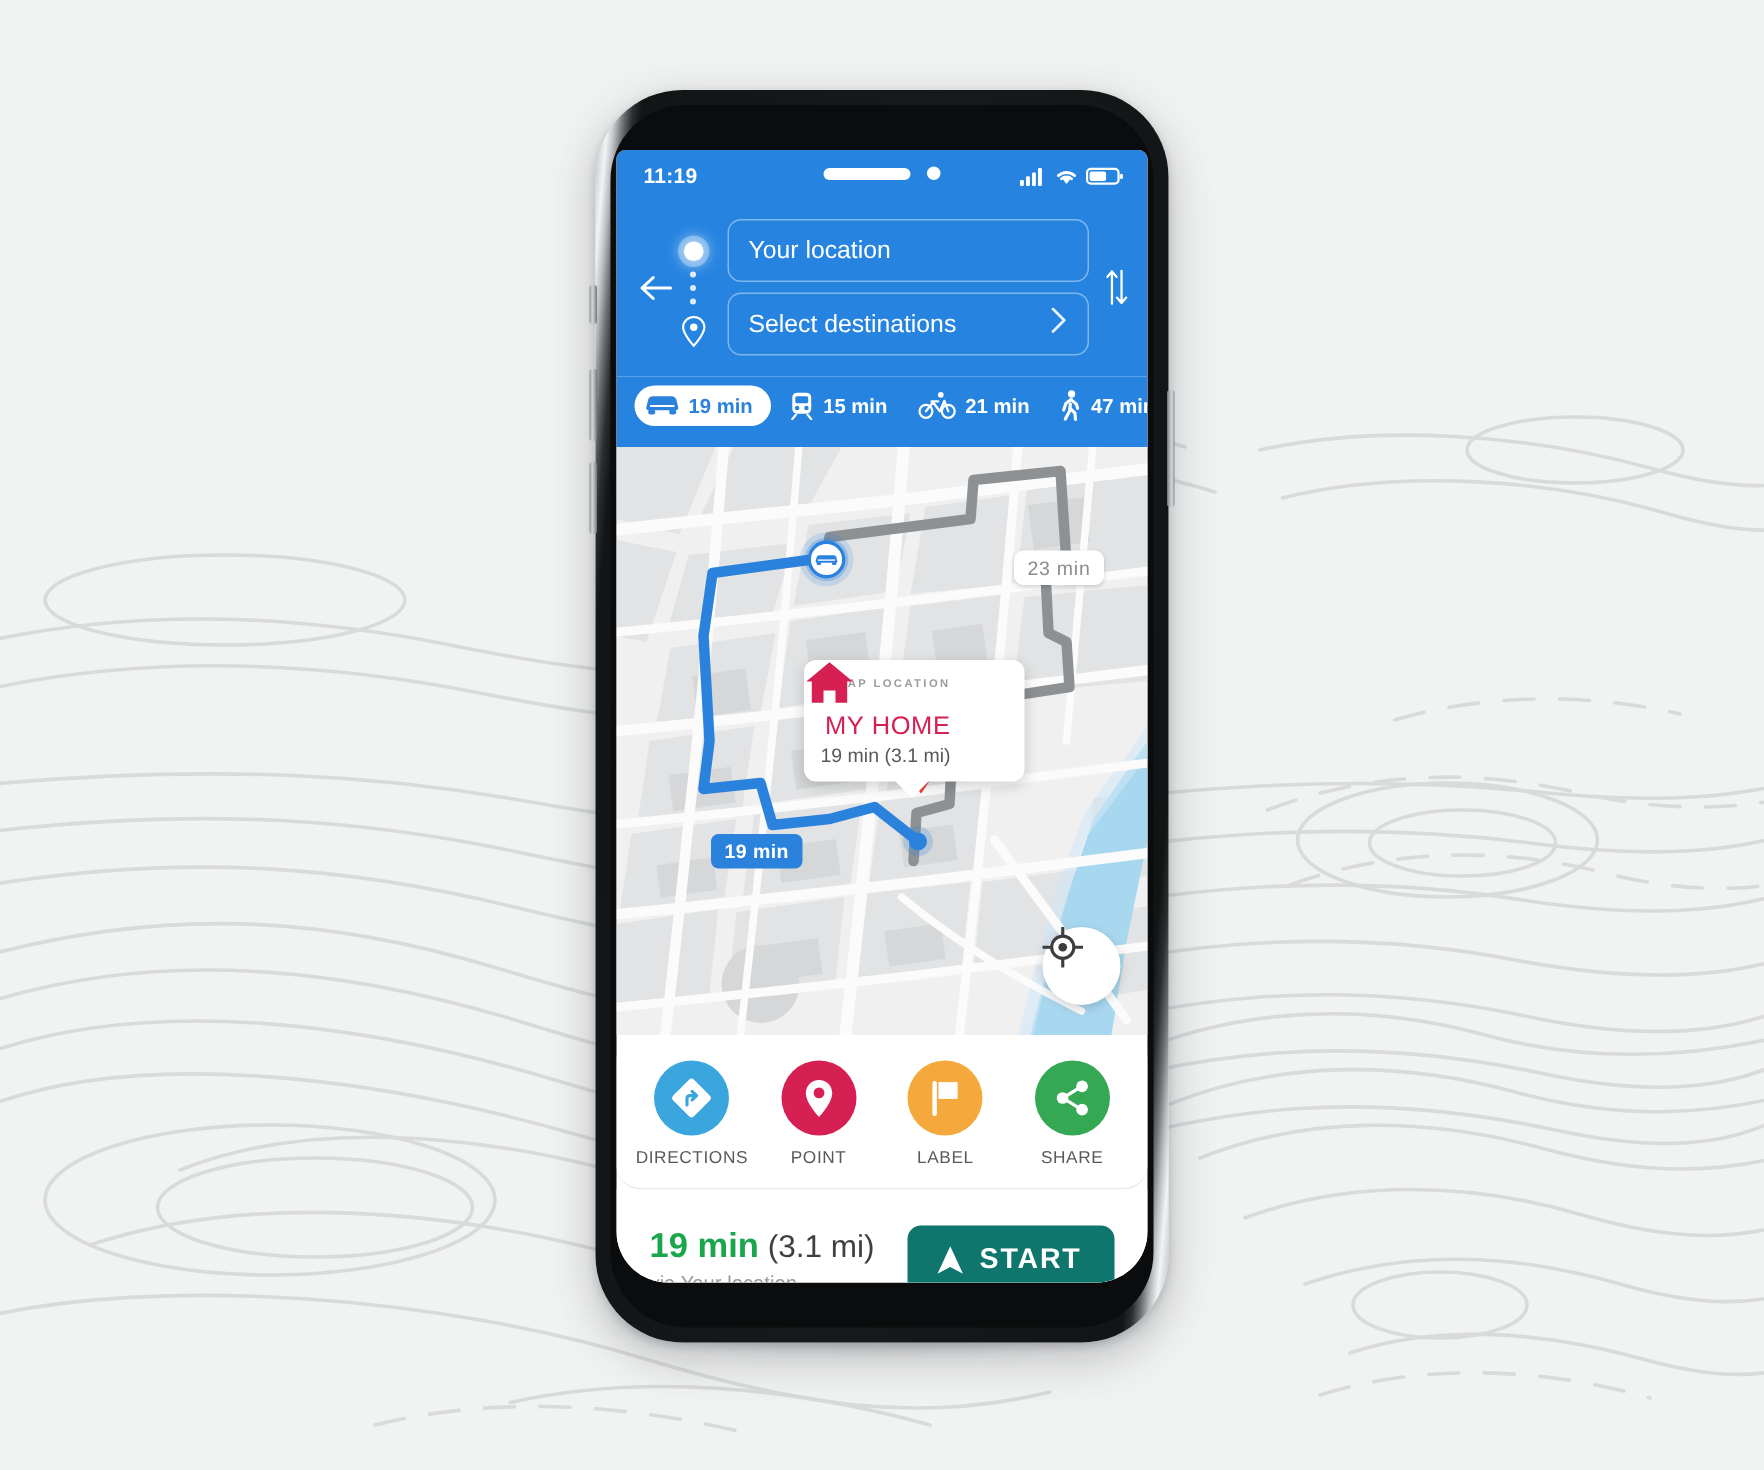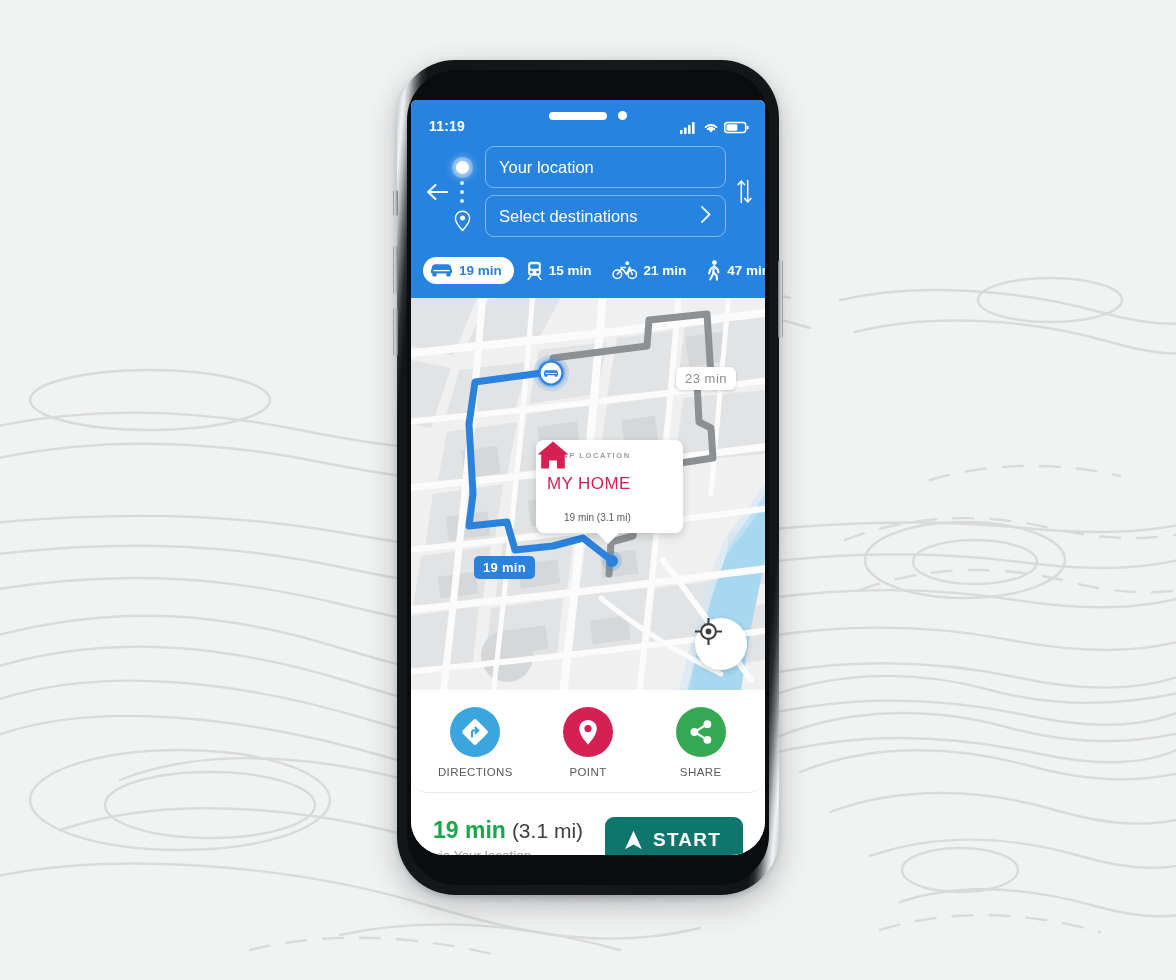--- a/index.html
+++ b/index.html
@@ -72,21 +72,21 @@
     border-radius: 6px 6px 34px 34px;
     overflow: hidden;
     background: #fff;
   }
 
   
   .status-bar {
     position: relative;
     height: 34px;
     background: #2684e0;
-    display: flex; align-items: flex-end;
+    display: flex; align-items: center;
     padding: 0 16px 0 18px;
     color: #fff;
     gap: 14px;
   }
   .status-time { font-size: 14px; font-weight: bold; letter-spacing: .2px; }
   .notch-cluster {
     position: absolute; left: 50%; top: 11px;
     transform: translateX(-50%);
     display: flex; align-items: center; gap: 11px;
   }
@@ -199,21 +199,21 @@
     content: "";
     position: absolute;
     left: 60px; bottom: -11px;
     border-left: 12px solid transparent;
     border-right: 12px solid transparent;
     border-top: 12px solid #fff;
   }
   .info-text { display: flex; flex-direction: column; align-items: flex-end; }
   .info-kicker { font-size: 7.5px; color: #9a9da0; letter-spacing: 1.6px; font-weight: bold; }
   .info-title { font-size: 17px; color: #d61f52; letter-spacing: .4px; margin-top: 14px; }
-  .info-sub { font-size: 10px; color: #58595b; margin-top: 18px; }
+  .info-sub { font-size: 13px; color: #58595b; margin-top: 2px; }
   .locate-btn {
     position: absolute;
     right: 18px; bottom: 20px;
     width: 52px; height: 52px;
     border-radius: 50%;
     background: #fff;
     box-shadow: 0 2px 7px rgba(0,0,0,0.18);
     display: flex; align-items: center; justify-content: center;
     cursor: pointer;
   }
@@ -560,20 +560,29 @@
       <div class="action">
         <div class="action-circle" style="background:#d61f52">
           <svg width="20" height="28" viewBox="0 0 20 28">
             <path d="M10 2 C5.1 2 1.2 5.9 1.2 10.8 C1.2 17.4 10 26.6 10 26.6 C10 26.6 18.8 17.4 18.8 10.8 C18.8 5.9 14.9 2 10 2 Z" fill="#fff"></path>
             <circle cx="10" cy="10.6" r="3.6" fill="#d61f52"></circle>
           </svg>
         </div>
         <div class="action-label">POINT</div>
       </div>
       <div class="action">
+        <div class="action-circle" style="background:#f5a93d">
+          <svg width="24" height="28" viewBox="0 0 24 28">
+            <rect x="3.6" y="2.6" width="3" height="23.4" rx="1.5" fill="#fff"></rect>
+            <path d="M7.6 3.4 H20.4 V14.6 H7.6 Z" fill="#fff"></path>
+          </svg>
+        </div>
+        <div class="action-label">LABEL</div>
+      </div>
+      <div class="action">
         <div class="action-circle" style="background:#34a853">
           <svg width="26" height="26" viewBox="0 0 26 26">
             <circle cx="19.4" cy="5.2" r="3.9" fill="#fff"></circle>
             <circle cx="6.4" cy="13" r="3.9" fill="#fff"></circle>
             <circle cx="19.4" cy="20.8" r="3.9" fill="#fff"></circle>
             <path d="M16.4 6.9 L9.4 11.2 M9.4 14.8 L16.4 19.1" stroke="#fff" stroke-width="2.2" stroke-linecap="round"></path>
           </svg>
         </div>
         <div class="action-label">SHARE</div>
       </div>

